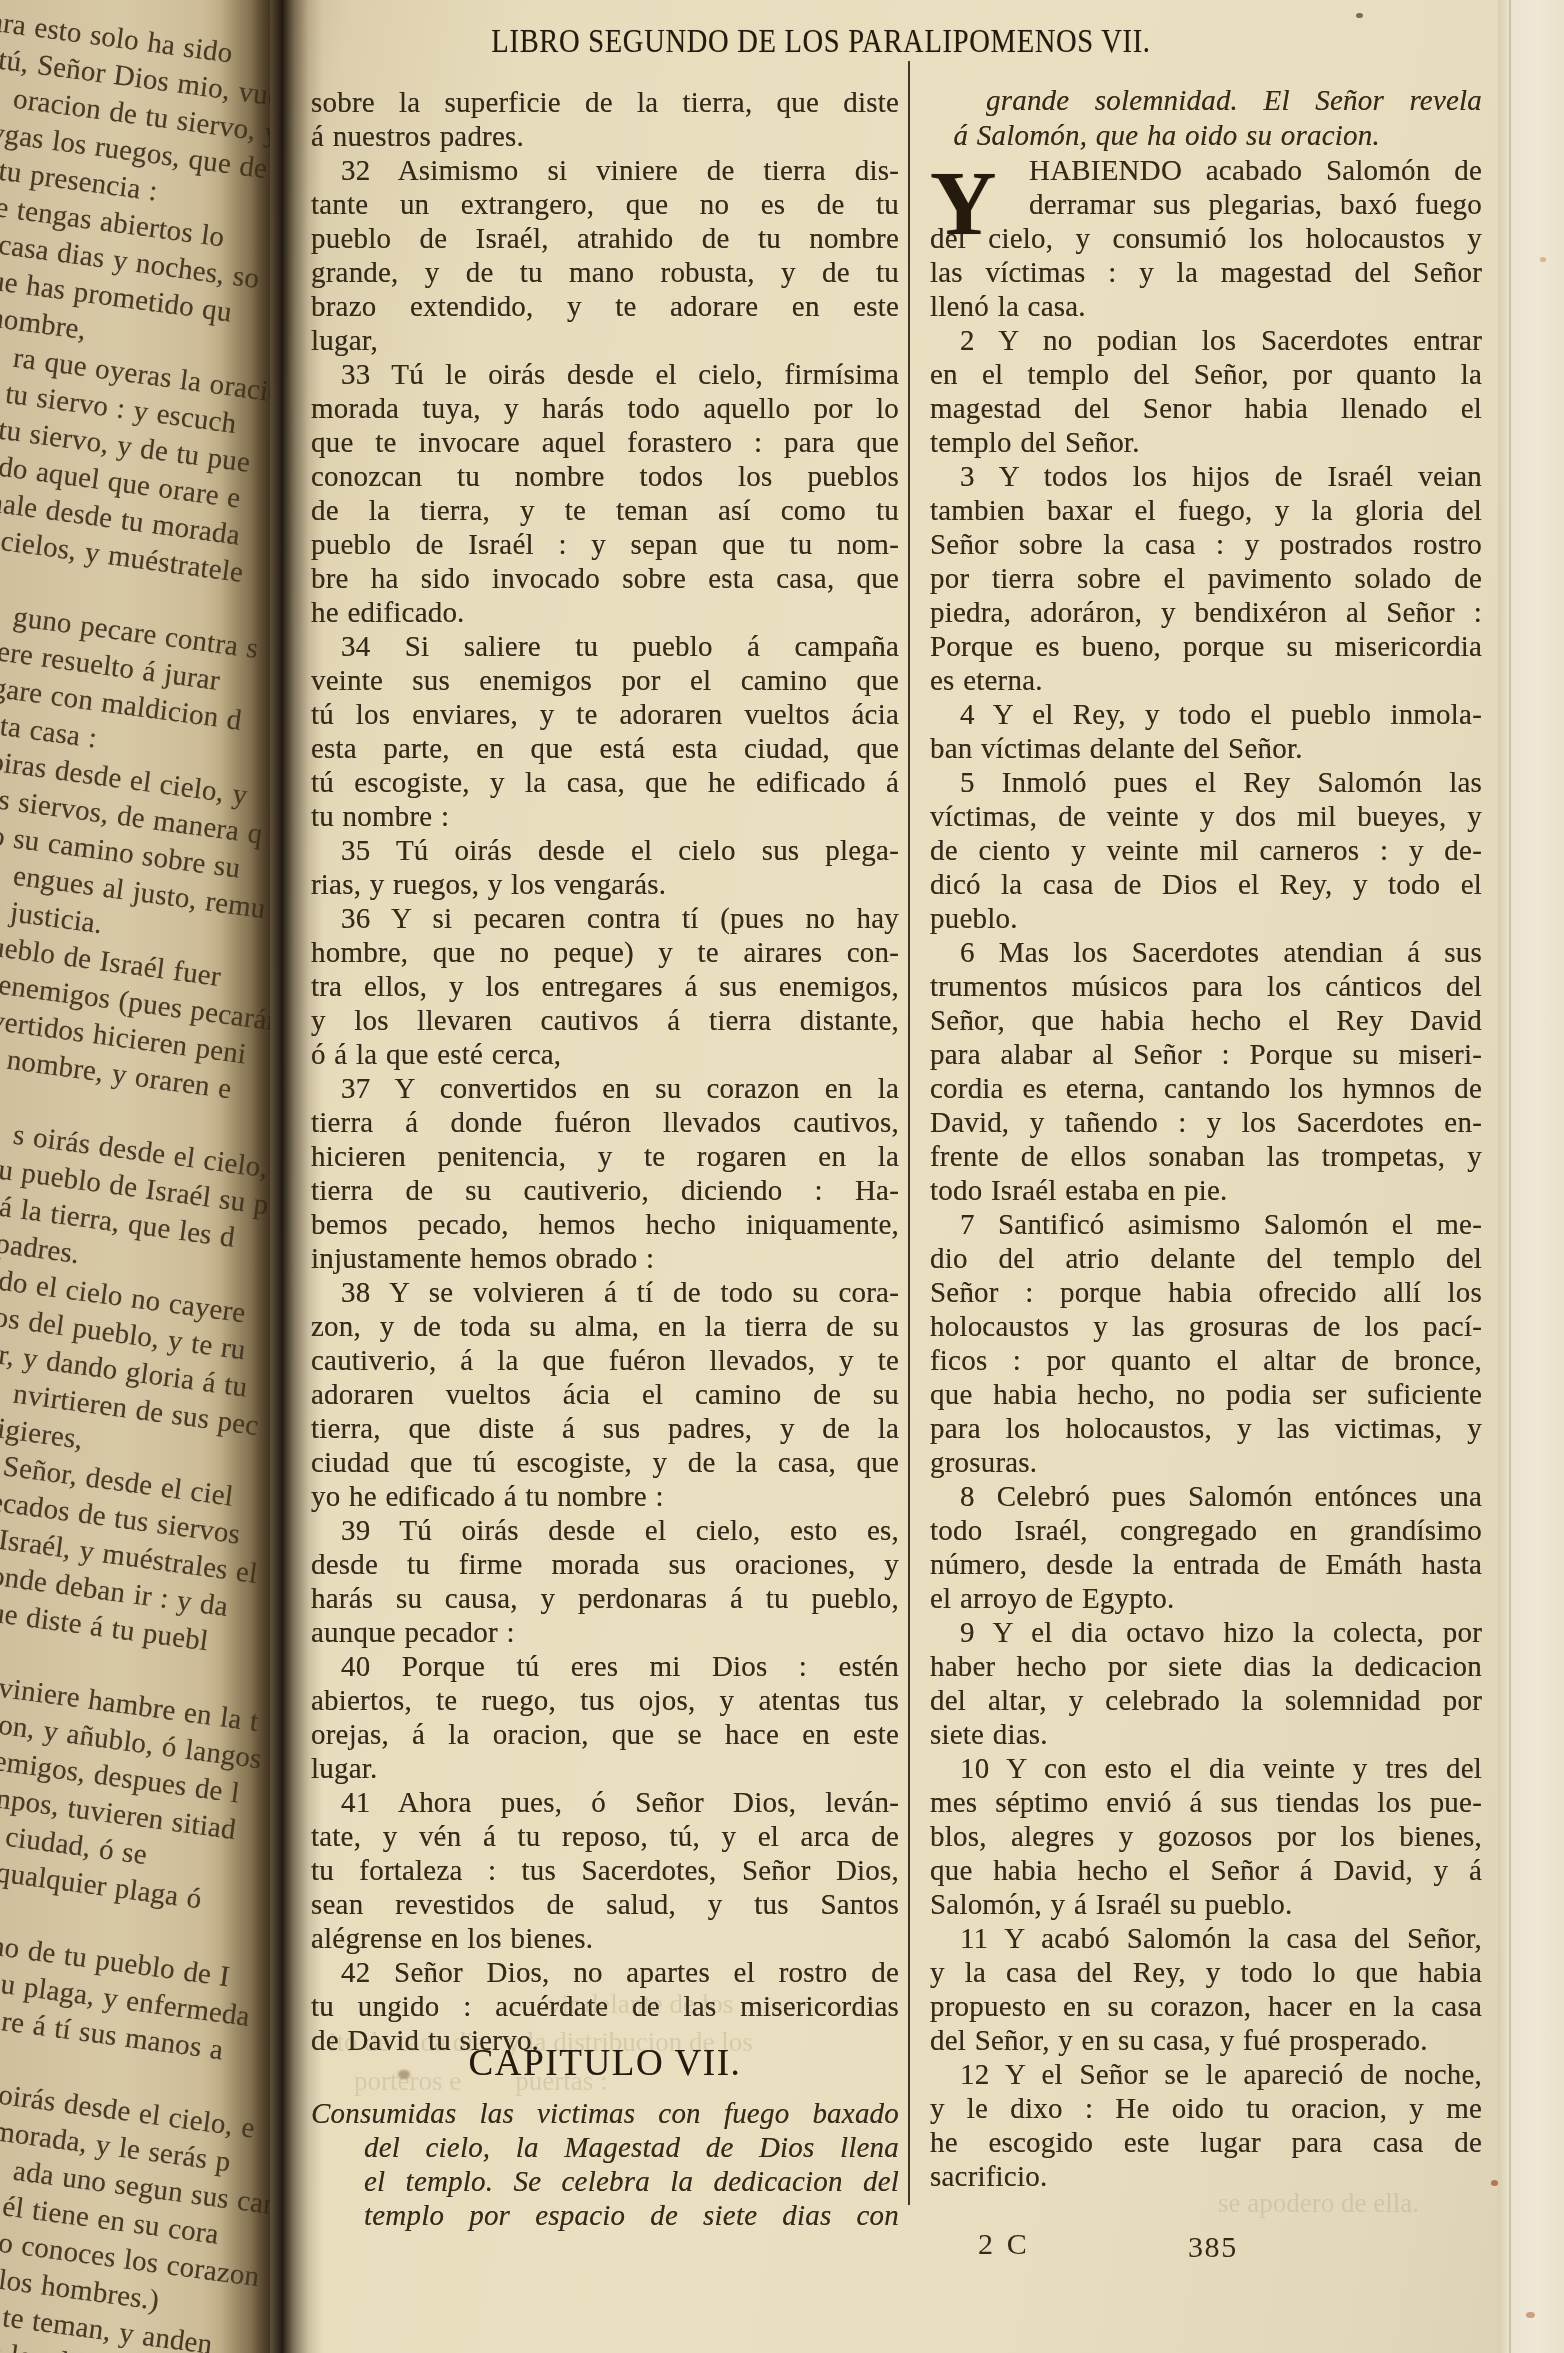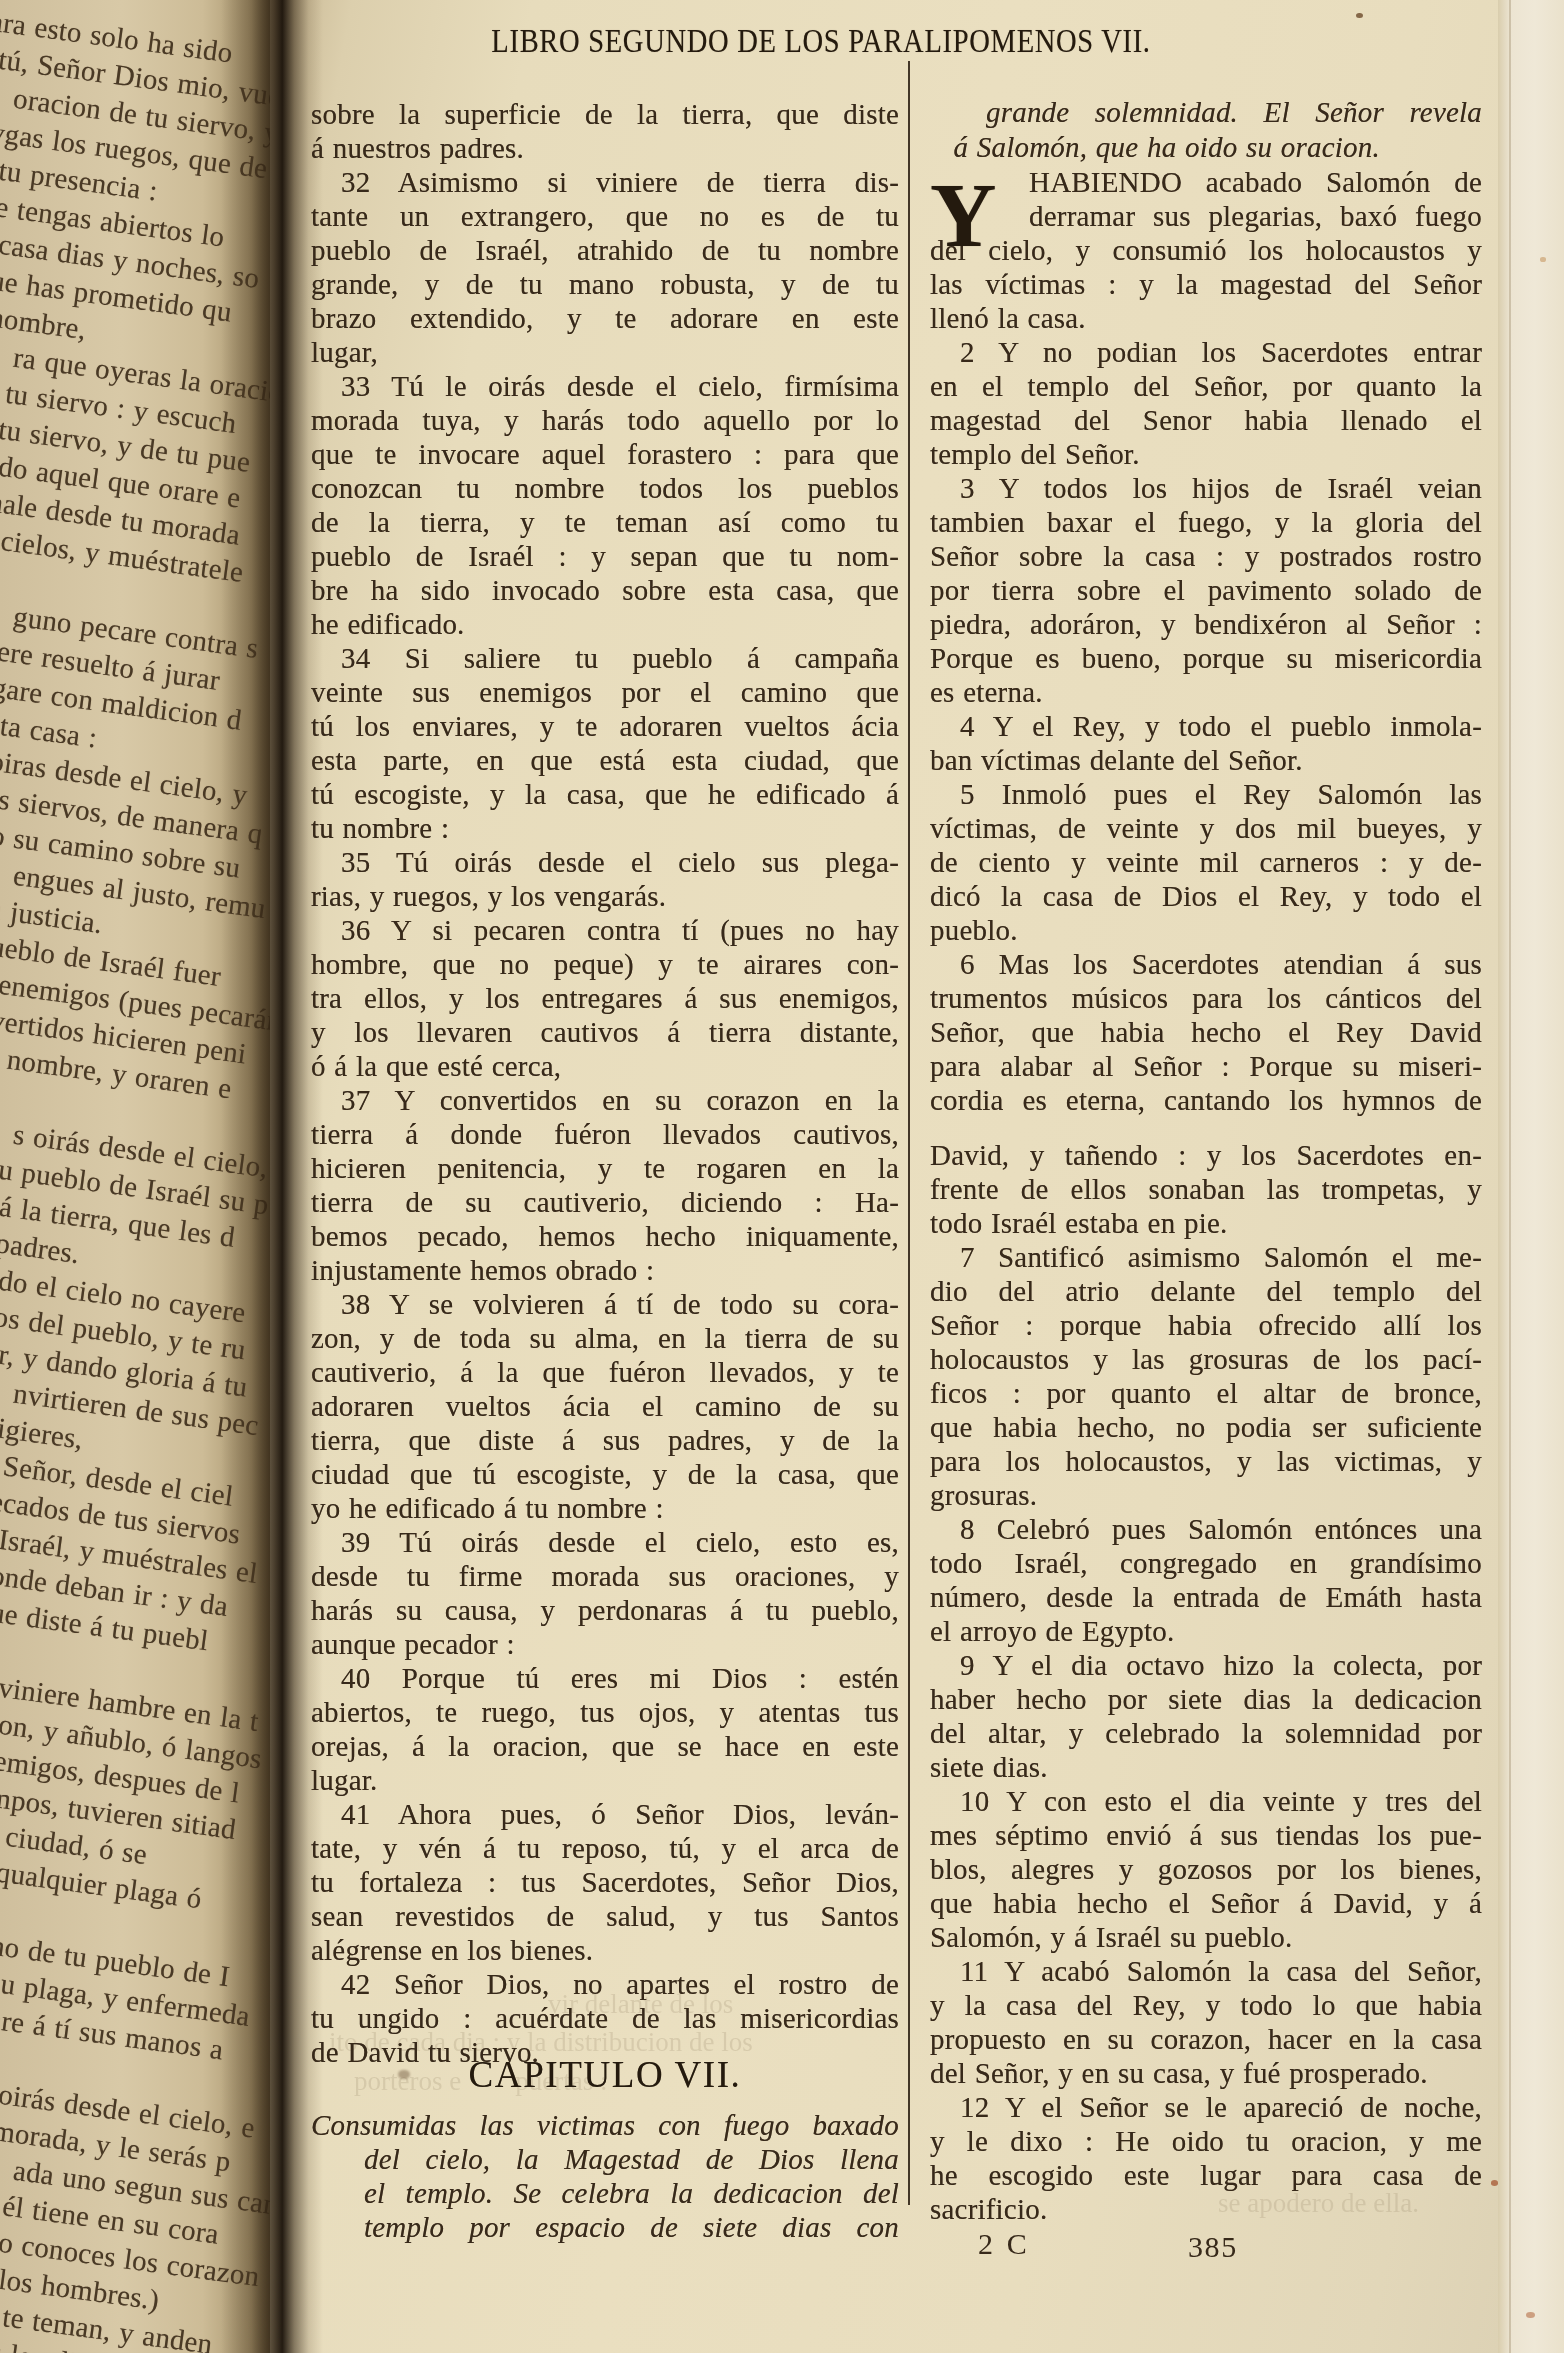--- a/index.html
+++ b/index.html
@@ -52,21 +52,21 @@
   .page-header{
     position:absolute;left:336px;top:22px;width:970px;z-index:10;
     text-align:center;font-size:34px;letter-spacing:0.8px;color:#241a0e;
     transform:scaleX(.84);transform-origin:50% 50%;
     text-shadow:0 0 0.8px rgba(40,25,10,.4);
   }
   .divider{
     position:absolute;left:908px;top:61px;width:2.3px;height:2144px;z-index:9;
     background:#2a1f12;opacity:.88;
   }
-  .col{position:absolute;top:12px;height:2054px;z-index:10;color:#37291a;}
+  .col{position:absolute;top:0;height:2054px;z-index:10;color:#37291a;}
   .col-left{left:311px;width:588px;}
   .col-right{left:930px;width:552px;}
   .lines{position:absolute;left:0;width:100%;}
   .tline{
     font-size:29px;line-height:1;display:block;text-align:left;
     word-spacing:1.2px;letter-spacing:0.2px;white-space:nowrap;
   }
   .col .tline{white-space:normal;text-shadow:0 0 0.5px rgba(45,30,15,.55);}
   .col .tline.j{text-align:justify;text-align-last:justify;white-space:normal;}
   .col .tline.num{padding-left:30px;}
@@ -282,21 +282,21 @@
       <div class="tline j num" style="height: 34px;">5 Inmoló pues el Rey Salomón las</div>
       <div class="tline j" style="height: 34px;">víctimas, de veinte y dos mil bueyes, y</div>
       <div class="tline j" style="height: 34px;">de ciento y veinte mil carneros : y de-</div>
       <div class="tline j" style="height: 34px;">dicó la casa de Dios el Rey, y todo el</div>
       <div class="tline" style="height: 34px;">pueblo.</div>
       <div class="tline j num" style="height: 34px;">6 Mas los Sacerdotes atendian á sus</div>
       <div class="tline j" style="height: 34px;">trumentos músicos para los cánticos del</div>
       <div class="tline j" style="height: 34px;">Señor, que habia hecho el Rey David</div>
       <div class="tline j" style="height: 34px;">para alabar al Señor : Porque su miseri-</div>
       <div class="tline j" style="height: 34px;">cordia es eterna, cantando los hymnos de</div>
-      <div class="tline j" style="height: 34px; margin-top: 21px;">David, y tañendo : y los Sacerdotes en-</div>
+      <div class="tline j" style="height: 34px;">David, y tañendo : y los Sacerdotes en-</div>
       <div class="tline j" style="height: 34px;">frente de ellos sonaban las trompetas, y</div>
       <div class="tline" style="height: 34px;">todo Israél estaba en pie.</div>
       <div class="tline j num" style="height: 34px;">7 Santificó asimismo Salomón el me-</div>
       <div class="tline j" style="height: 34px;">dio del atrio delante del templo del</div>
       <div class="tline j" style="height: 34px;">Señor : porque habia ofrecido allí los</div>
       <div class="tline j" style="height: 34px;">holocaustos y las grosuras de los pací-</div>
       <div class="tline j" style="height: 34px;">ficos : por quanto el altar de bronce,</div>
       <div class="tline j" style="height: 34px;">que habia hecho, no podia ser suficiente</div>
       <div class="tline j" style="height: 34px;">para los holocaustos, y las victimas, y</div>
       <div class="tline" style="height: 34px;">grosuras.</div>

